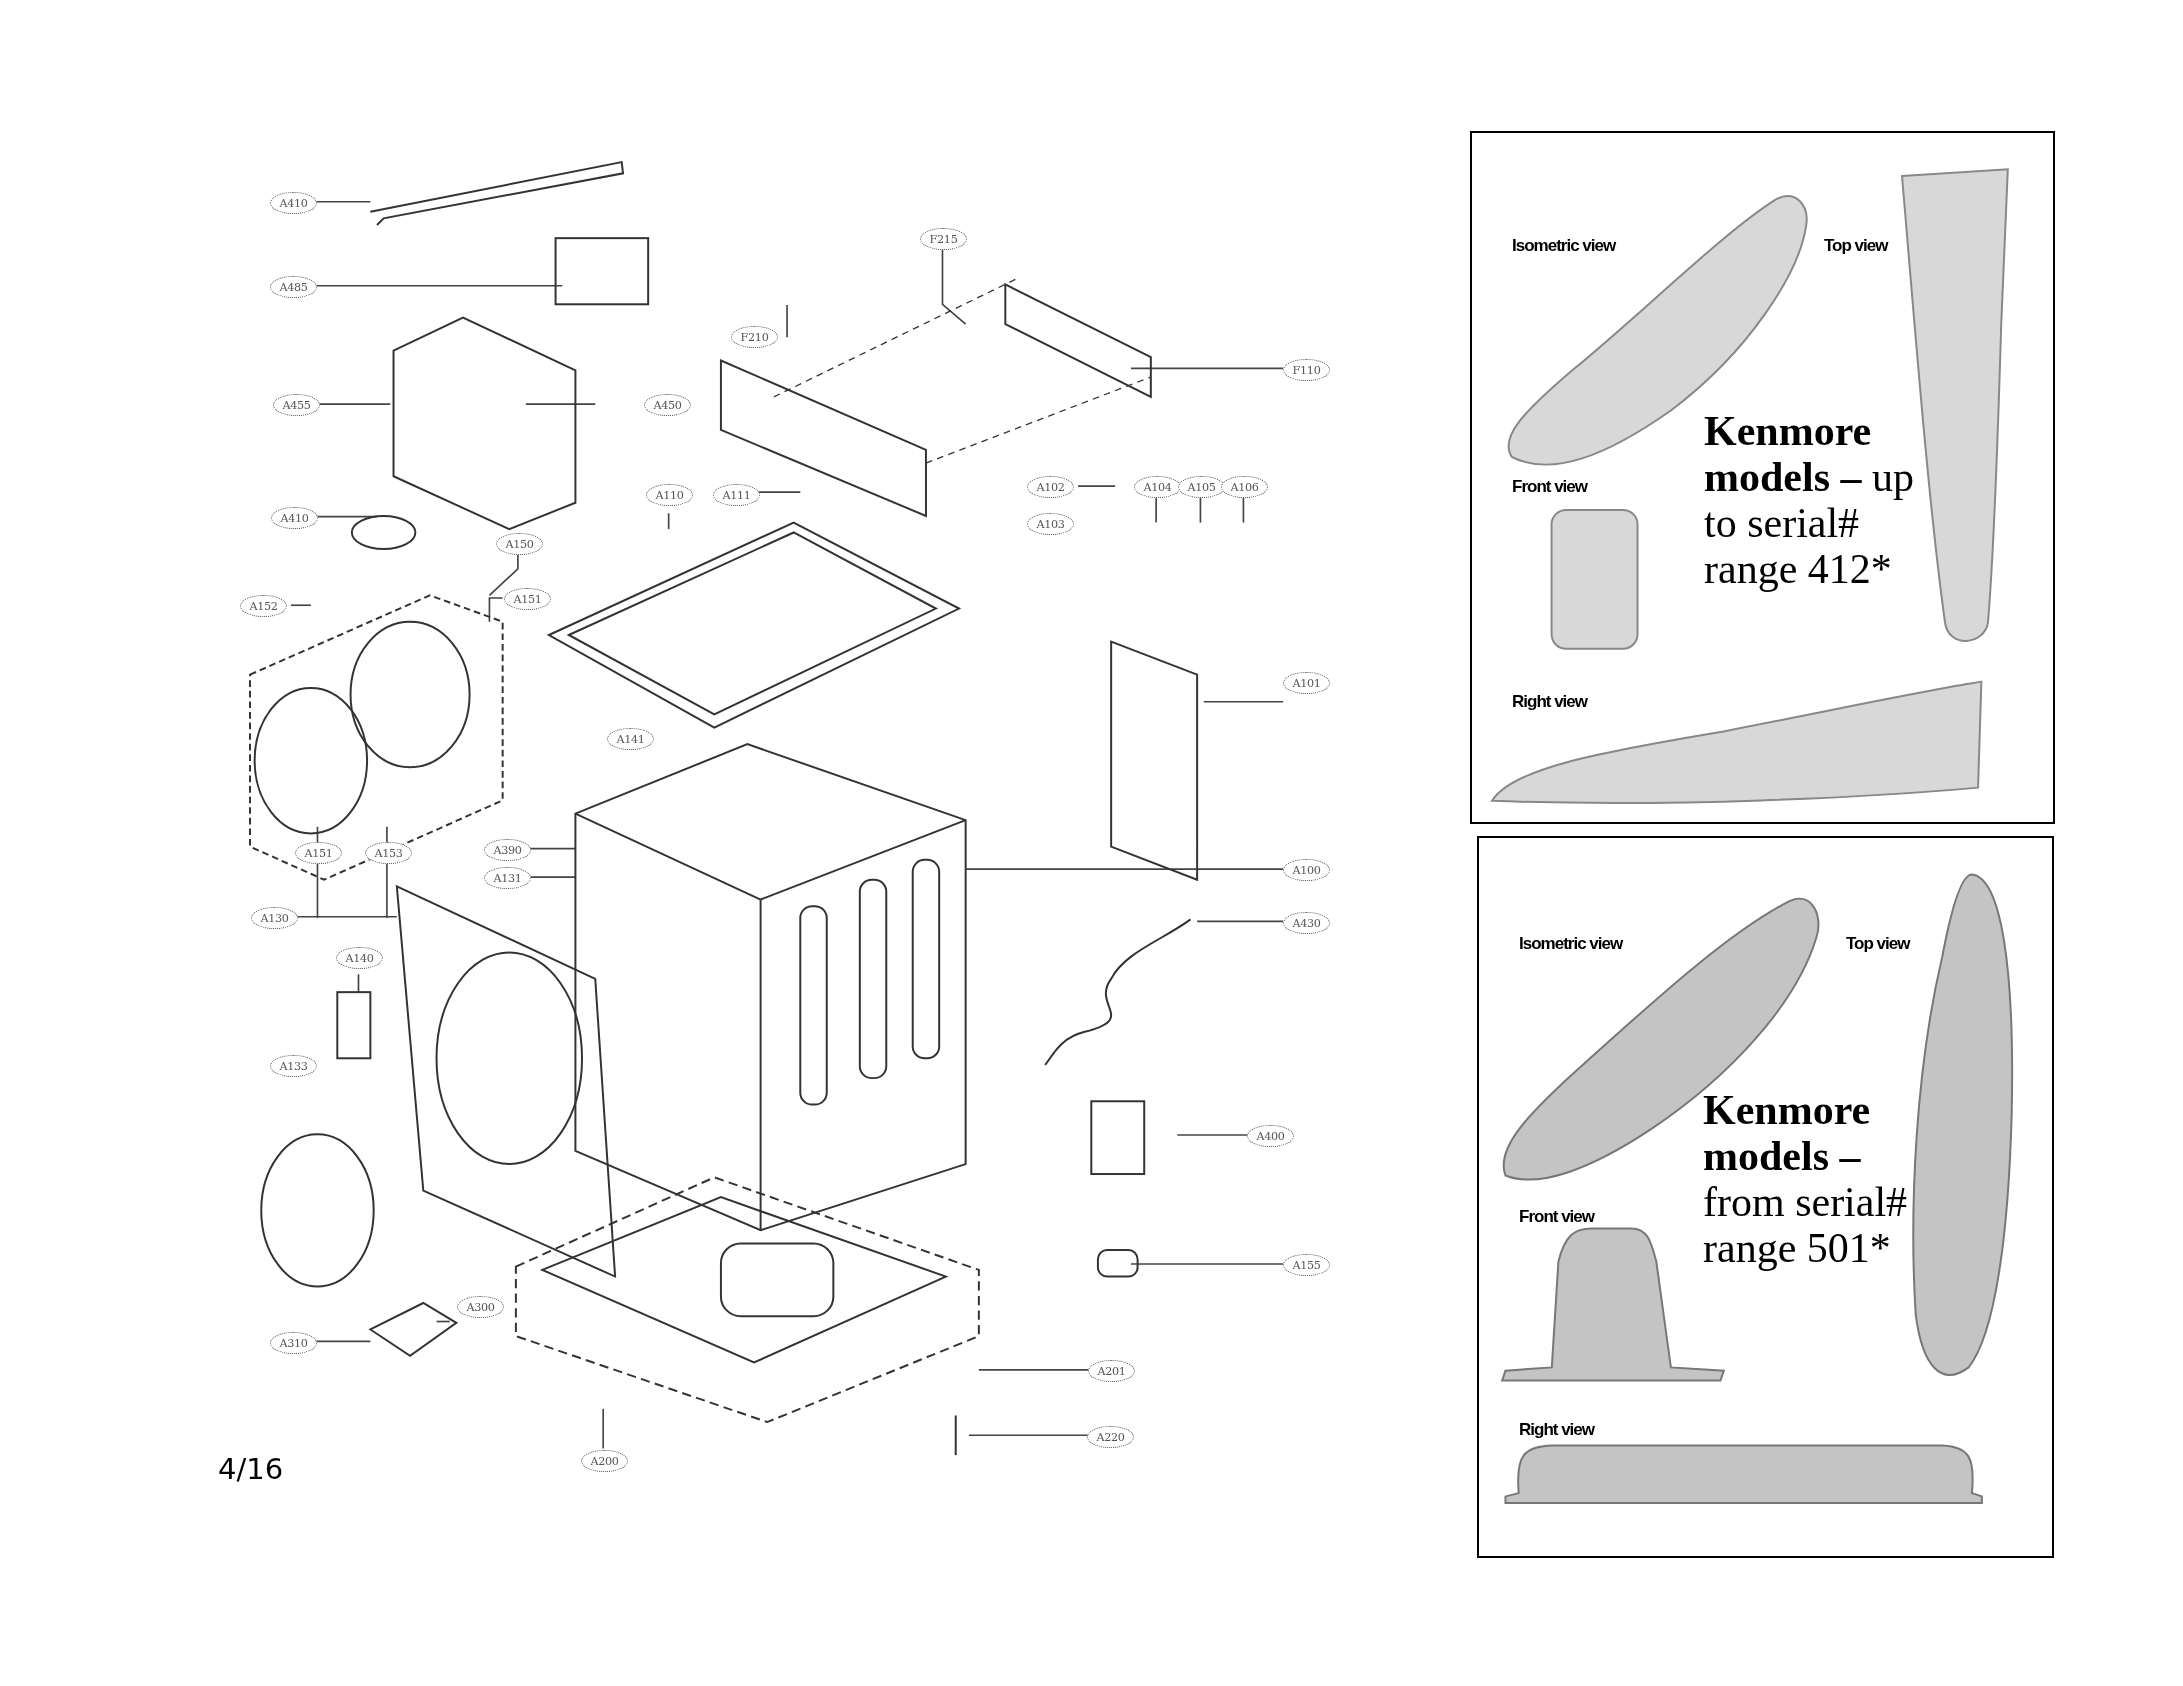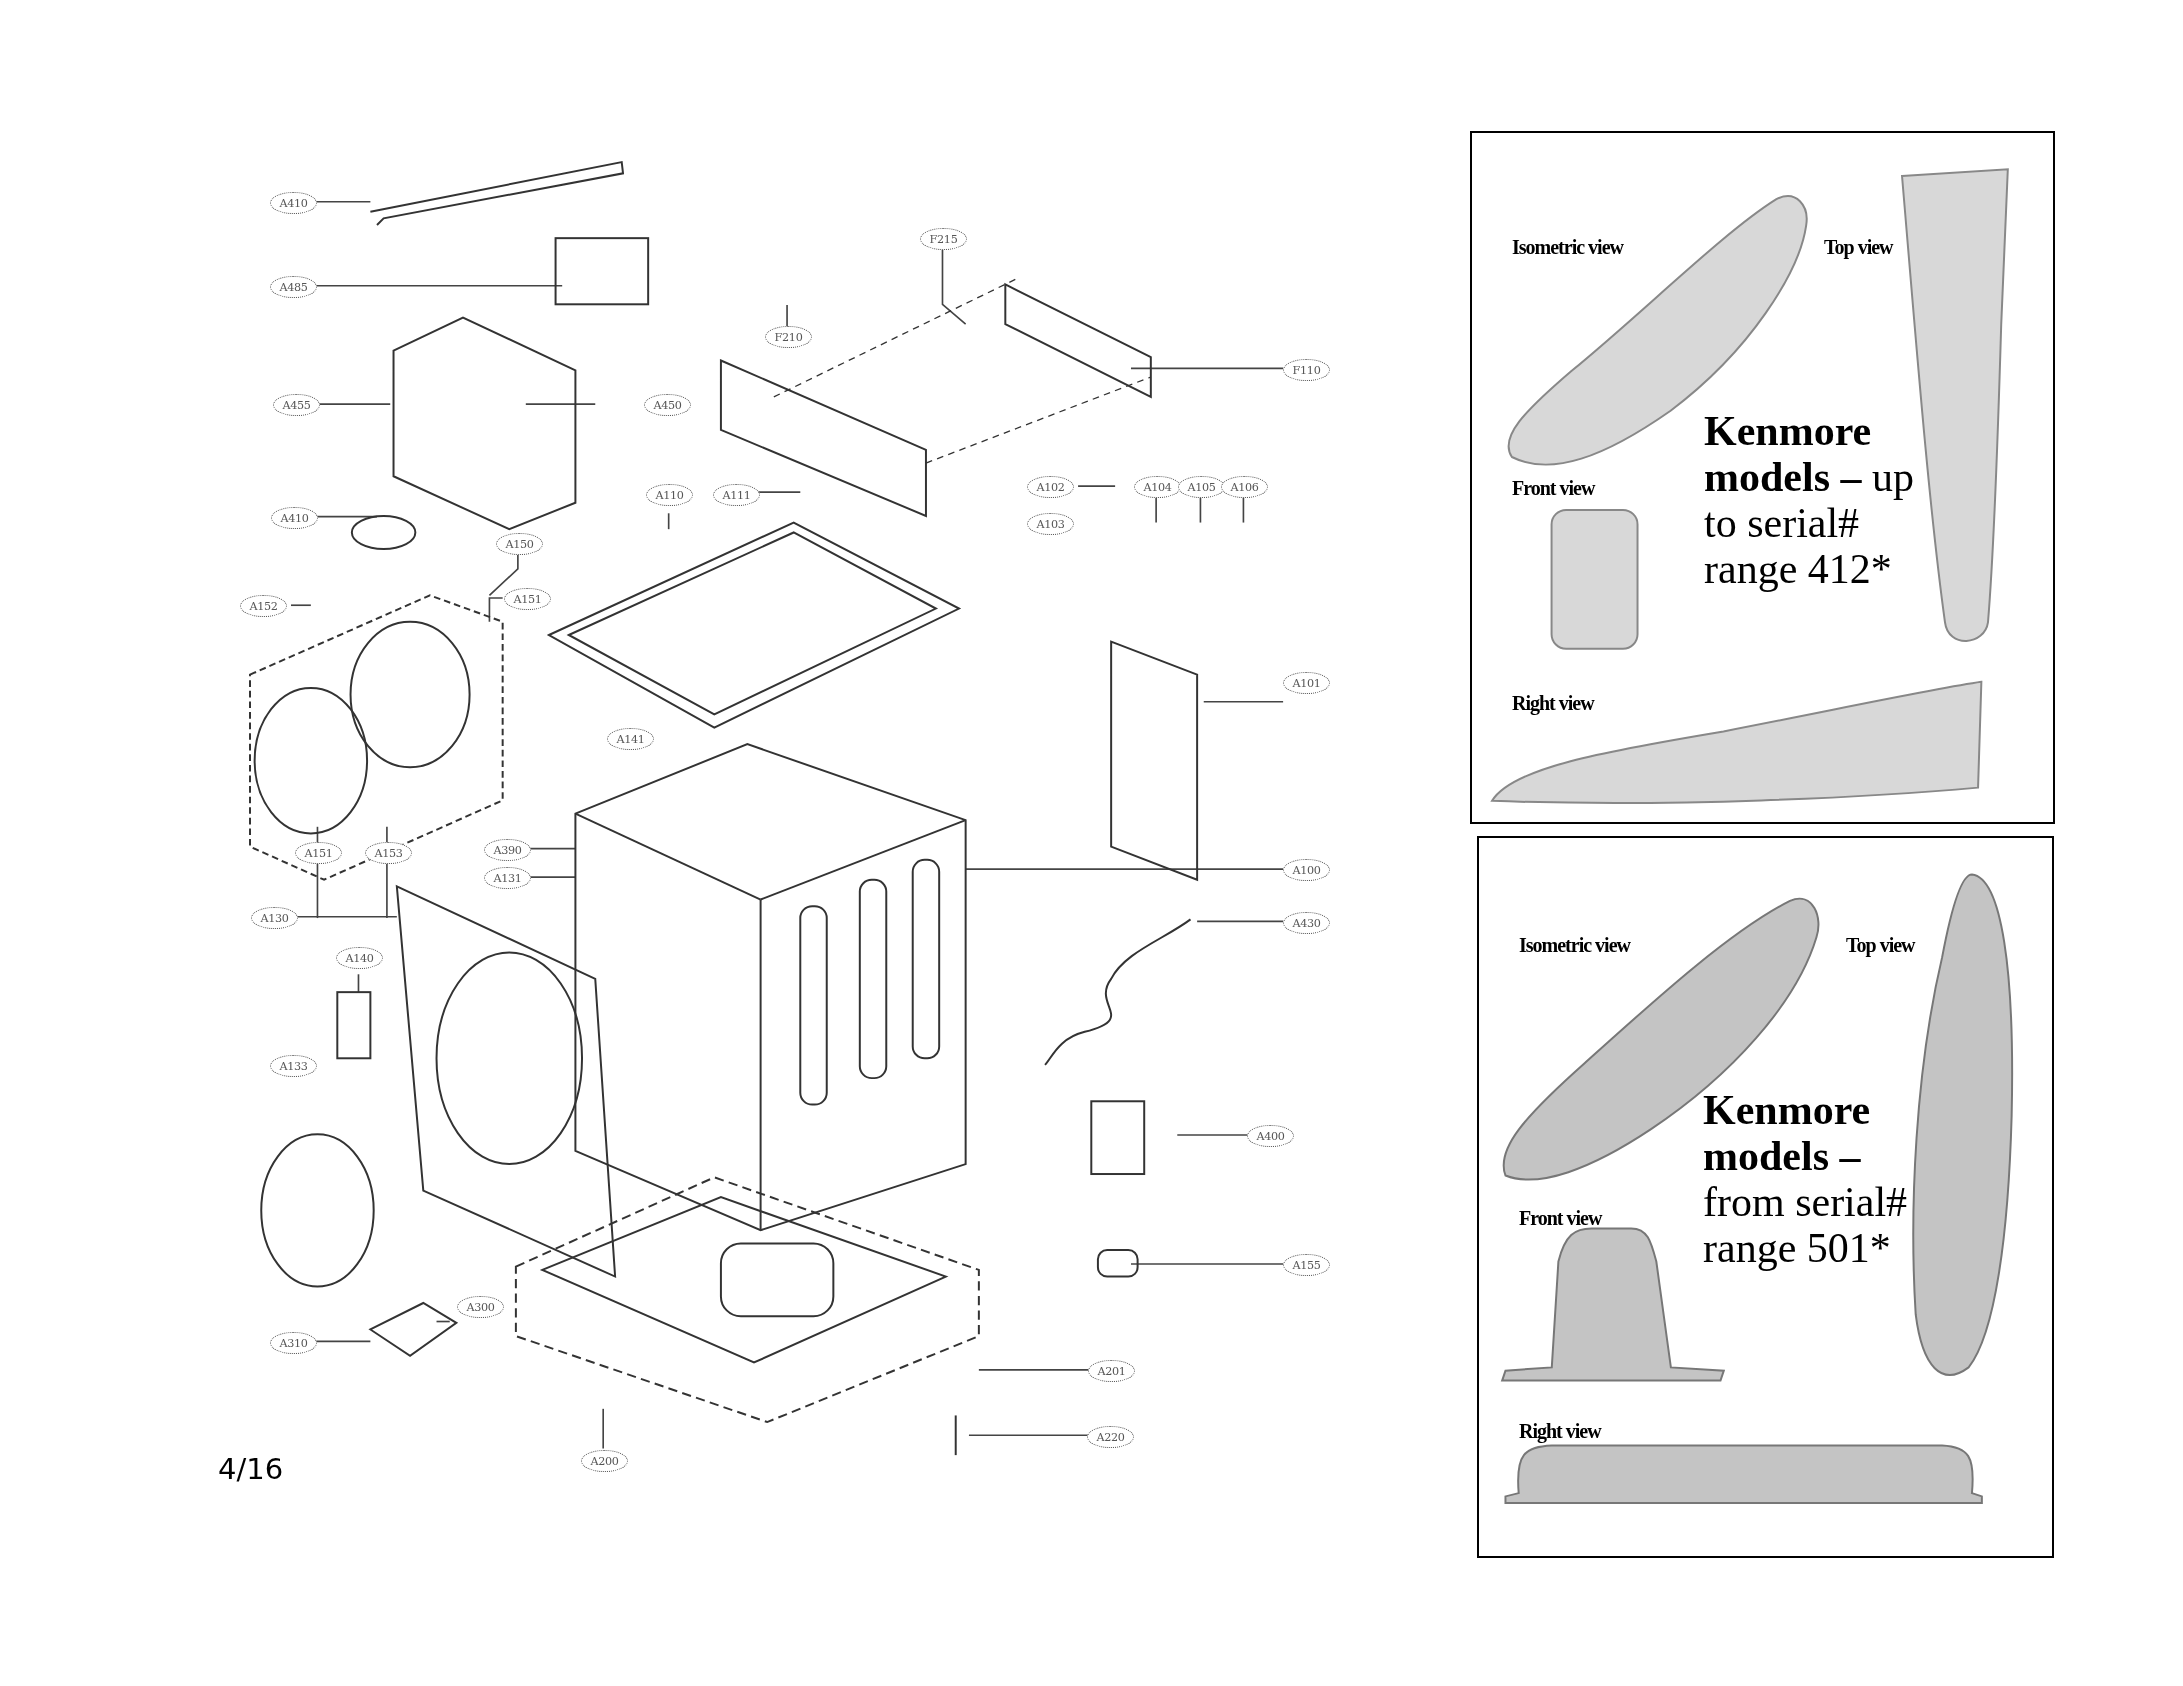--- a/index.html
+++ b/index.html
@@ -12,21 +12,21 @@
 
     .page-number { position: absolute; left: 218px; top: 1452px; font-family: "DejaVu Sans", sans-serif; font-size: 29px; }
 
     .panel { position: absolute; border: 2px solid #000; background: #fff; }
     .panel-old { left: 1470px; top: 131px; width: 581px; height: 689px; }
     .panel-new { left: 1477px; top: 836px; width: 573px; height: 718px; }
 
     .panel-title { position: absolute; left: 24px; top: 14.6px; font-family: "Liberation Sans", sans-serif; font-weight: bold; font-size: 34px; white-space: nowrap; }
     .panel-new .panel-title { left: 24px; top: 13.2px; }
 
-    .view-label { position: absolute; font-family: Liberation Serif, serif; font-weight: bold; font-size: 20px; letter-spacing: -1px; white-space: nowrap; }
+    .view-label { position: absolute; font-family: Liberation Sans, sans-serif; font-weight: bold; font-size: 17px; letter-spacing: -1px; white-space: nowrap; }
 
     .kenmore { position: absolute; font-family: Liberation Serif, serif; font-size: 42px; line-height: 46px; }
     .kenmore b { font-weight: bold; }
 
     .panel svg { position: absolute; left: 0; top: 0; }
   </style>
 </head>
 <body>
 
 <div class="diagram">
@@ -124,21 +124,21 @@
   <div class="callout" style="left:270px;top:276px">A485</div>
   <div class="callout" style="left:273px;top:394px">A455</div>
   <div class="callout" style="left:644px;top:394px">A450</div>
   <div class="callout" style="left:271px;top:507px">A410</div>
   <div class="callout" style="left:496px;top:533px">A150</div>
   <div class="callout" style="left:240px;top:595px">A152</div>
   <div class="callout" style="left:504px;top:588px">A151</div>
   <div class="callout" style="left:295px;top:842px">A151</div>
   <div class="callout" style="left:365px;top:842px">A153</div>
   <div class="callout" style="left:920px;top:228px">F215</div>
-  <div class="callout" style="left:765px;top:326px">F210</div>
+  <div class="callout" style="left:731px;top:326px">F210</div>
   <div class="callout" style="left:1283px;top:359px">F110</div>
   <div class="callout" style="left:646px;top:484px">A110</div>
   <div class="callout" style="left:713px;top:484px">A111</div>
   <div class="callout" style="left:1027px;top:476px">A102</div>
   <div class="callout" style="left:1027px;top:513px">A103</div>
   <div class="callout" style="left:1134px;top:476px">A104</div>
   <div class="callout" style="left:1178px;top:476px">A105</div>
   <div class="callout" style="left:1221px;top:476px">A106</div>
   <div class="callout" style="left:607px;top:728px">A141</div>
   <div class="callout" style="left:1283px;top:672px">A101</div>

